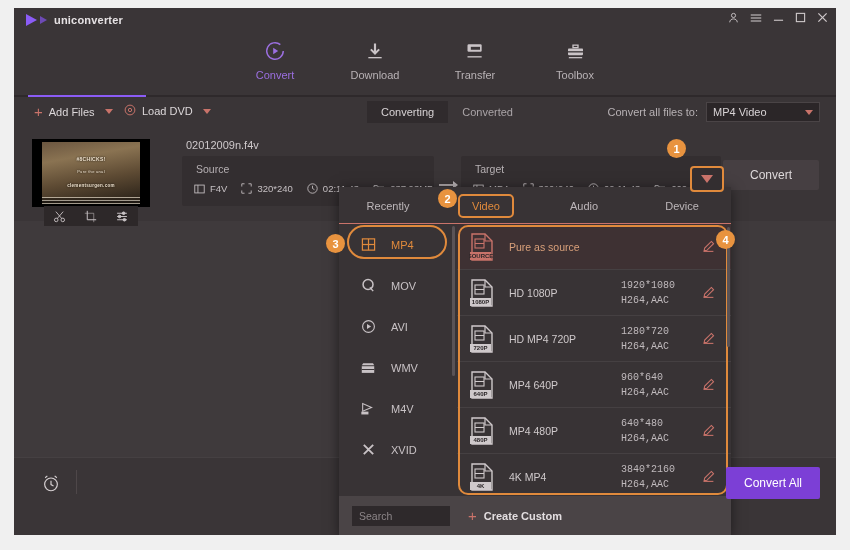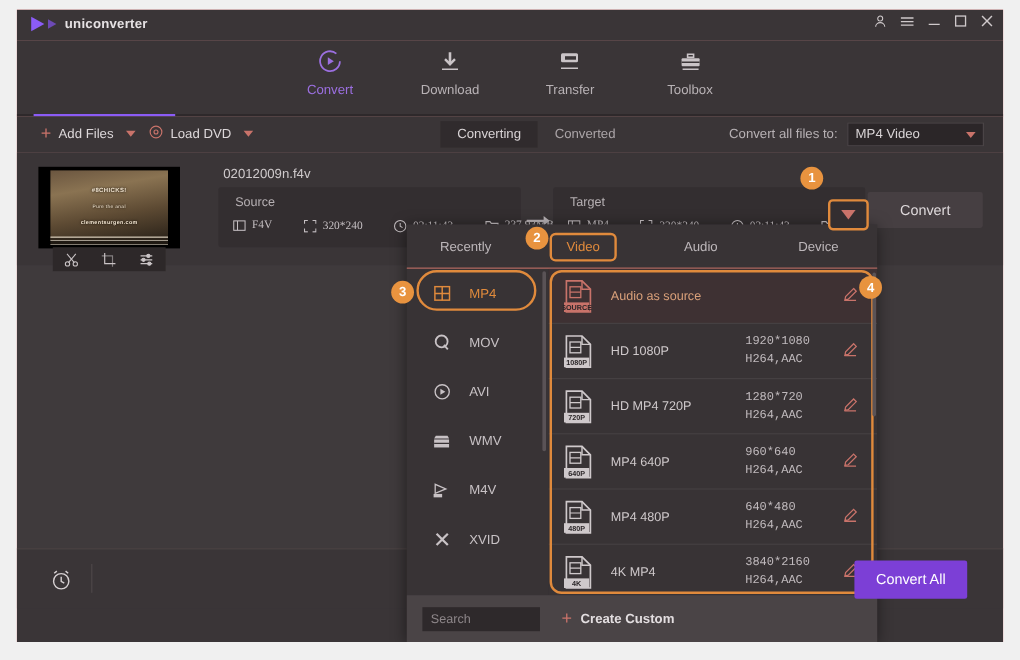--- a/index.html
+++ b/index.html
@@ -160,21 +160,21 @@
   }
   .panel {
     position: absolute; top: 29px; height: 50px;
     background: #332e30; border-radius: 2px;
   }
   .panel-src { left: 168px; width: 252px; }
   .panel-tgt { left: 447px; width: 260px; }
   .panel-title { position:absolute; left:14px; top:7px; font-size:10.5px; color:#b6b0b3; }
   .metarow {
     position: absolute; left: 12px; top: 27px;
-    display: flex; align-items: flex-start; gap: 26px; font-family: Liberation Serif, serif;
+    display: flex; align-items: flex-start; gap: 14px;
   }
   .meta { display:flex; align-items:center; gap:5px; font-size:9.5px; color:#c5bfc2; }
   .meta svg { display:block; }
   .arrow-between {
     position: absolute; left: 424px; top: 50px;
     color: #b9b3b6; font-size: 15px;
   }
   .tgt-caret-btn {
     position: absolute; left: 676px; top: 158px;
     width: 34px; height: 26px;
@@ -313,21 +313,21 @@
   .hsc { position: absolute; left: 78px; top: 16px; display:flex; align-items:center; gap:8px;}
   .hsc-label { font-size: 11px; color: #dad5d7; }
   .toggle {
     width: 38px; height: 17px; background: #555; border-radius: 9px; position: relative; cursor: pointer;
   }
   .toggle .knob {
     position: absolute; left: 1px; top: 1px; width: 15px; height: 15px;
     background: #e2dee0; border-radius: 50%;
   }
   .convert-all-btn {
-    position: absolute; right: 30px; top: 9px;
+    position: absolute; right: 16px; top: 9px;
     width: 94px; height: 32px; background: #7c3fd6;
     display: flex; align-items: center; justify-content: center;
     font-size: 12px; color: #fff; cursor: pointer; border-radius: 2px; z-index: 50;
   }
 </style>
 </head>
 <body>
 
 <div id="app">
 
@@ -649,21 +649,21 @@
         <div class="p-ico">
           <svg width="26" height="30" viewBox="0 0 26 30" fill="none">
             <path d="M3 2h13l7 7v19H3z" stroke="#c9736a" stroke-width="1.4" fill="none"></path>
             <path d="M16 2v7h7" stroke="#c9736a" stroke-width="1.2" fill="none"></path>
             <rect x="6" y="7" width="9" height="9" stroke="#c9736a" stroke-width="1.1" fill="none"></rect>
             <line x1="6" y1="11.5" x2="15" y2="11.5" stroke="#c9736a" stroke-width="1"></line>
             <rect x="1" y="20" width="21" height="8" fill="#c9736a"></rect>
             <text x="11.5" y="26.3" font-size="6" fill="#2b2628" text-anchor="middle" font-family="Liberation Sans, sans-serif" font-weight="bold">SOURCE</text>
           </svg>
         </div>
-        <div class="p-name">Audio as source</div>
+        <div class="p-name">Pure as source</div>
         <div class="p-specs">
           <div></div>
           <div></div>
         </div>
         <span class="p-edit">
           <svg width="13" height="13" viewBox="0 0 16 16" fill="none" stroke="#c9736a" stroke-width="1.3">
             <path d="M2 14h12"></path>
               <path d="M11.5 1.8l2.7 2.7L6 12.7 2.6 13.4l.7-3.4z"></path>
           </svg>
         </span>

